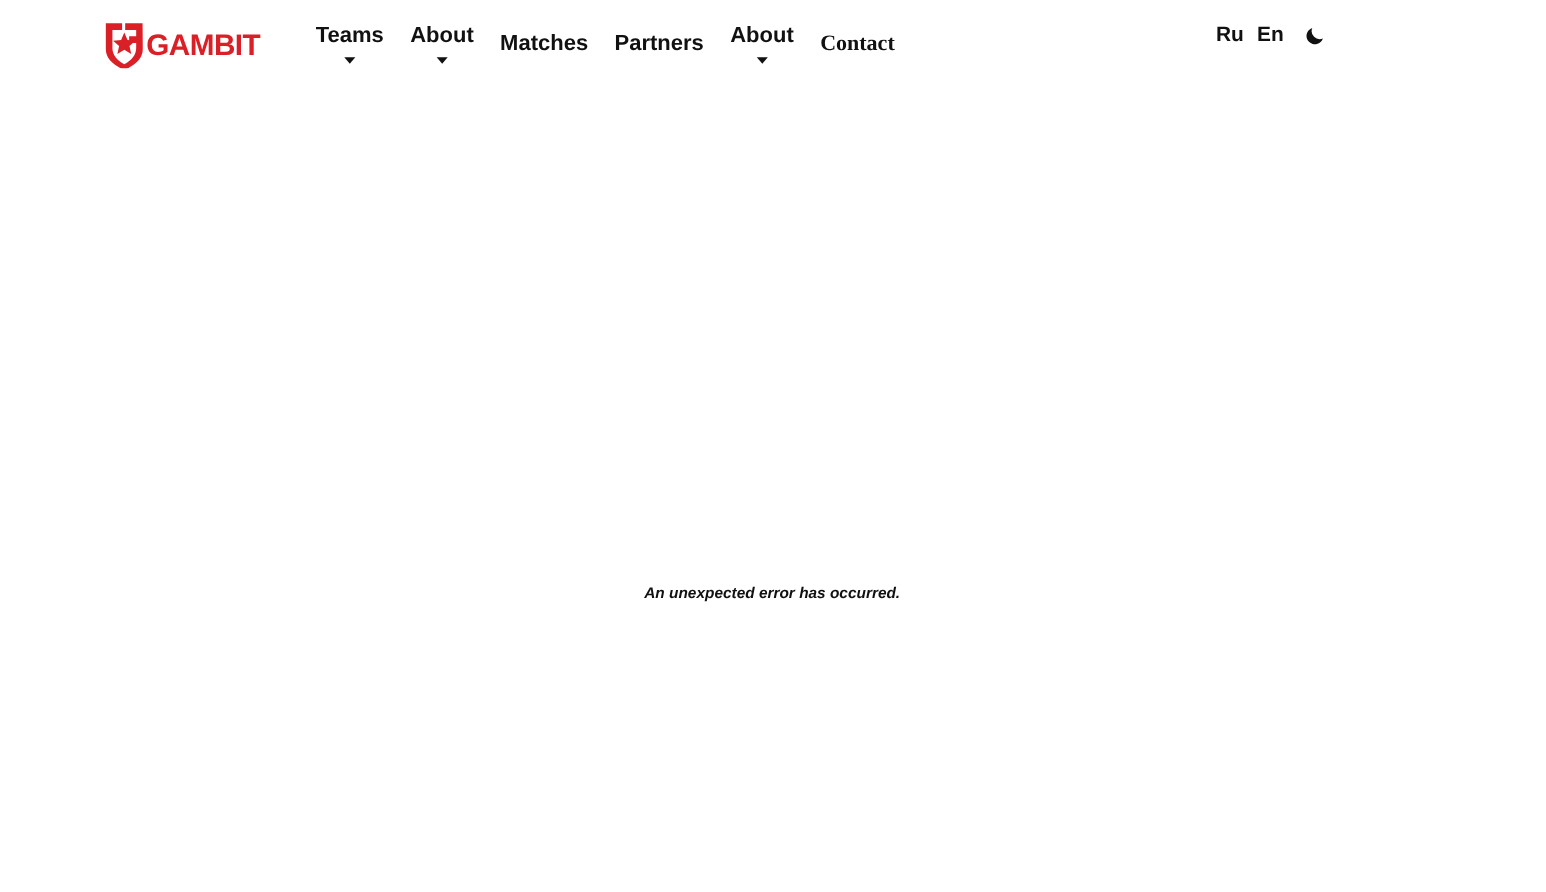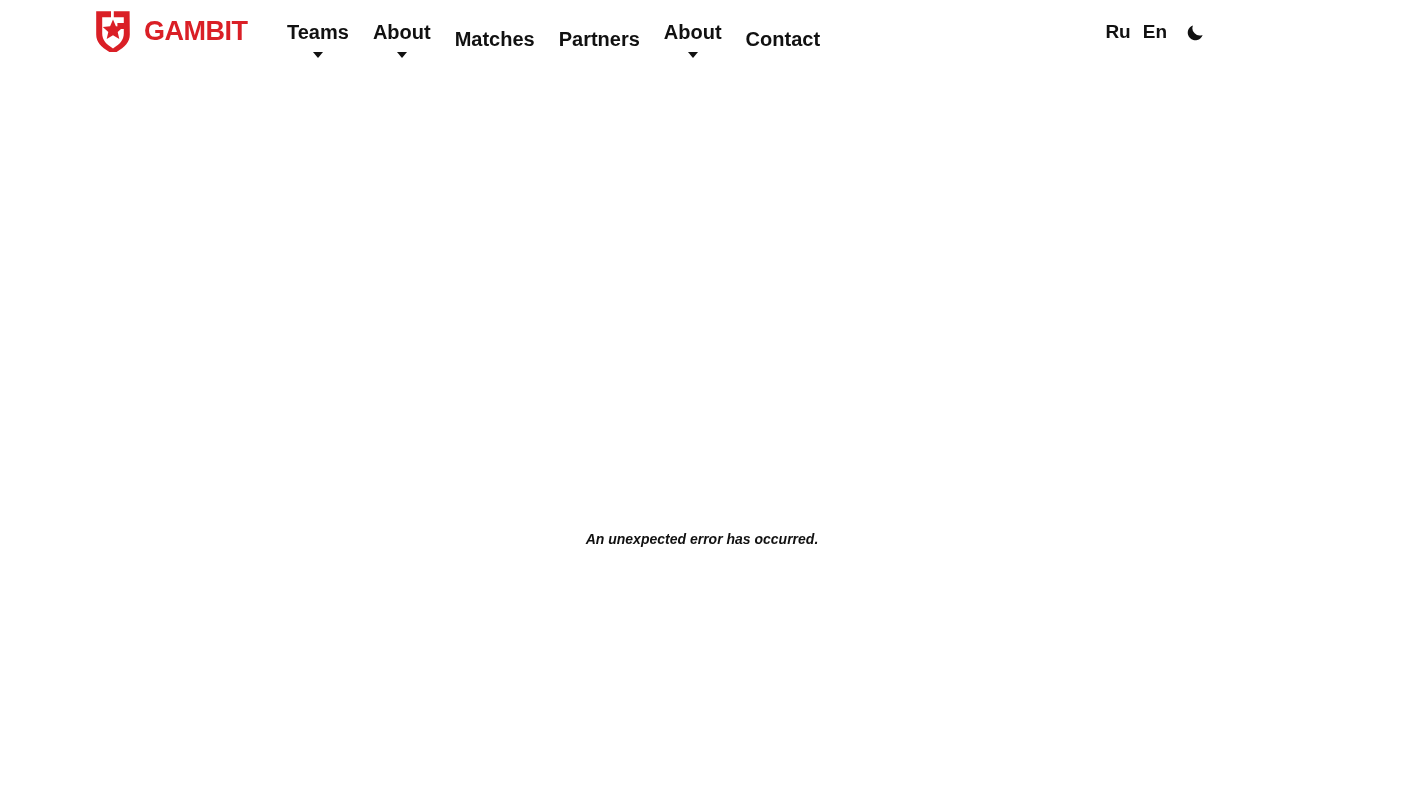--- a/index.html
+++ b/index.html
@@ -20,24 +20,23 @@
     width: 100%;
     height: 68px;
     background: #ffffff;
     display: flex;
     align-items: center;
   }
 
   .brand {
     position: absolute;
     left: 93px;
-    top: 10px;
-    display: flex;
-    align-items: center;
-    gap: 11px;
+    top: 20px;
+    display: flex;
+    align-items: center;
     text-decoration: none;
     cursor: pointer;
     text-align: center;
   }
   .brand-mark {
     width: 40px;
     height: 42px;
     display: block;
     flex: 0 0 auto;
   }
@@ -65,21 +64,21 @@
     margin-right: 24px;
     font-size: 20px;
     font-weight: bold;
     color: #111111;
     text-decoration: none;
     white-space: nowrap;
     cursor: pointer;
     line-height: 1.15;
     flex-direction: column;
   }
-  .nav-item:last-child { margin-right: 0; }
+  .nav-item:last-child { margin-right: 0; font-family: Liberation Serif, serif; }
   .nav-label { display: inline-block; }
   .caret {
     display: inline-block;
     width: 0;
     height: 0;
     border-left: 5px solid transparent;
     border-right: 5px solid transparent;
     border-top: 6px solid #111111;
     margin-top: 4px;
   }

